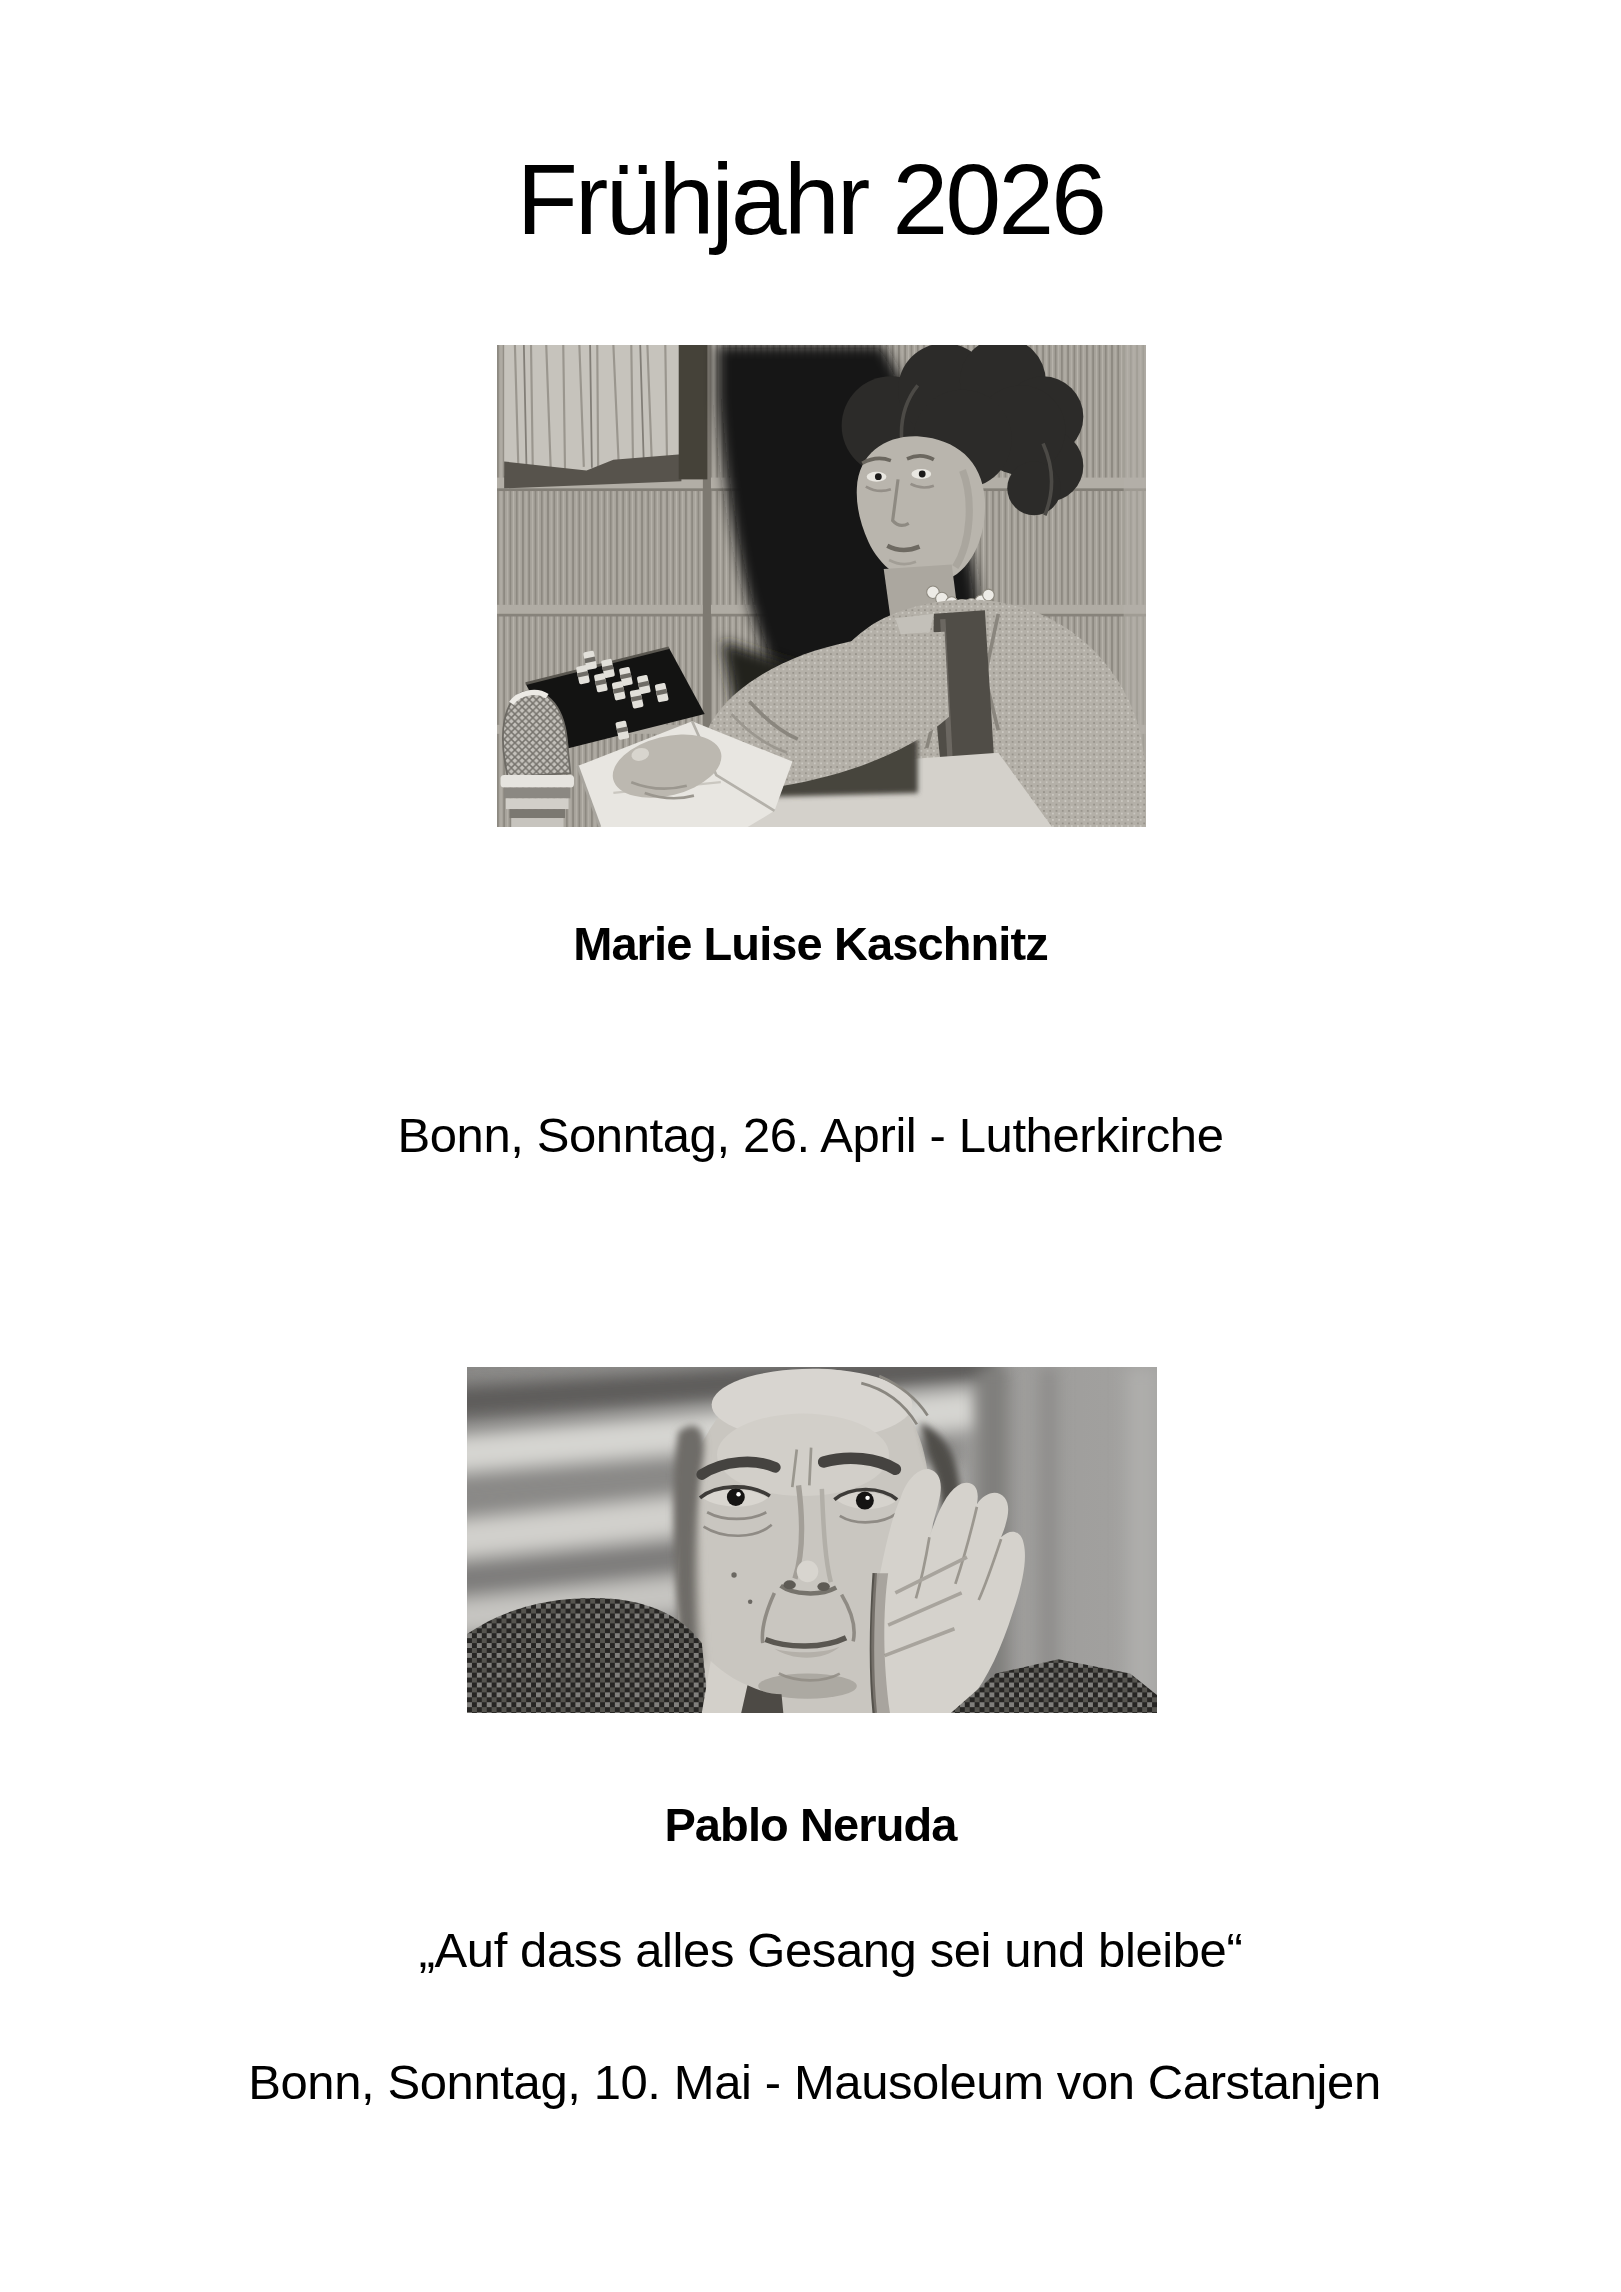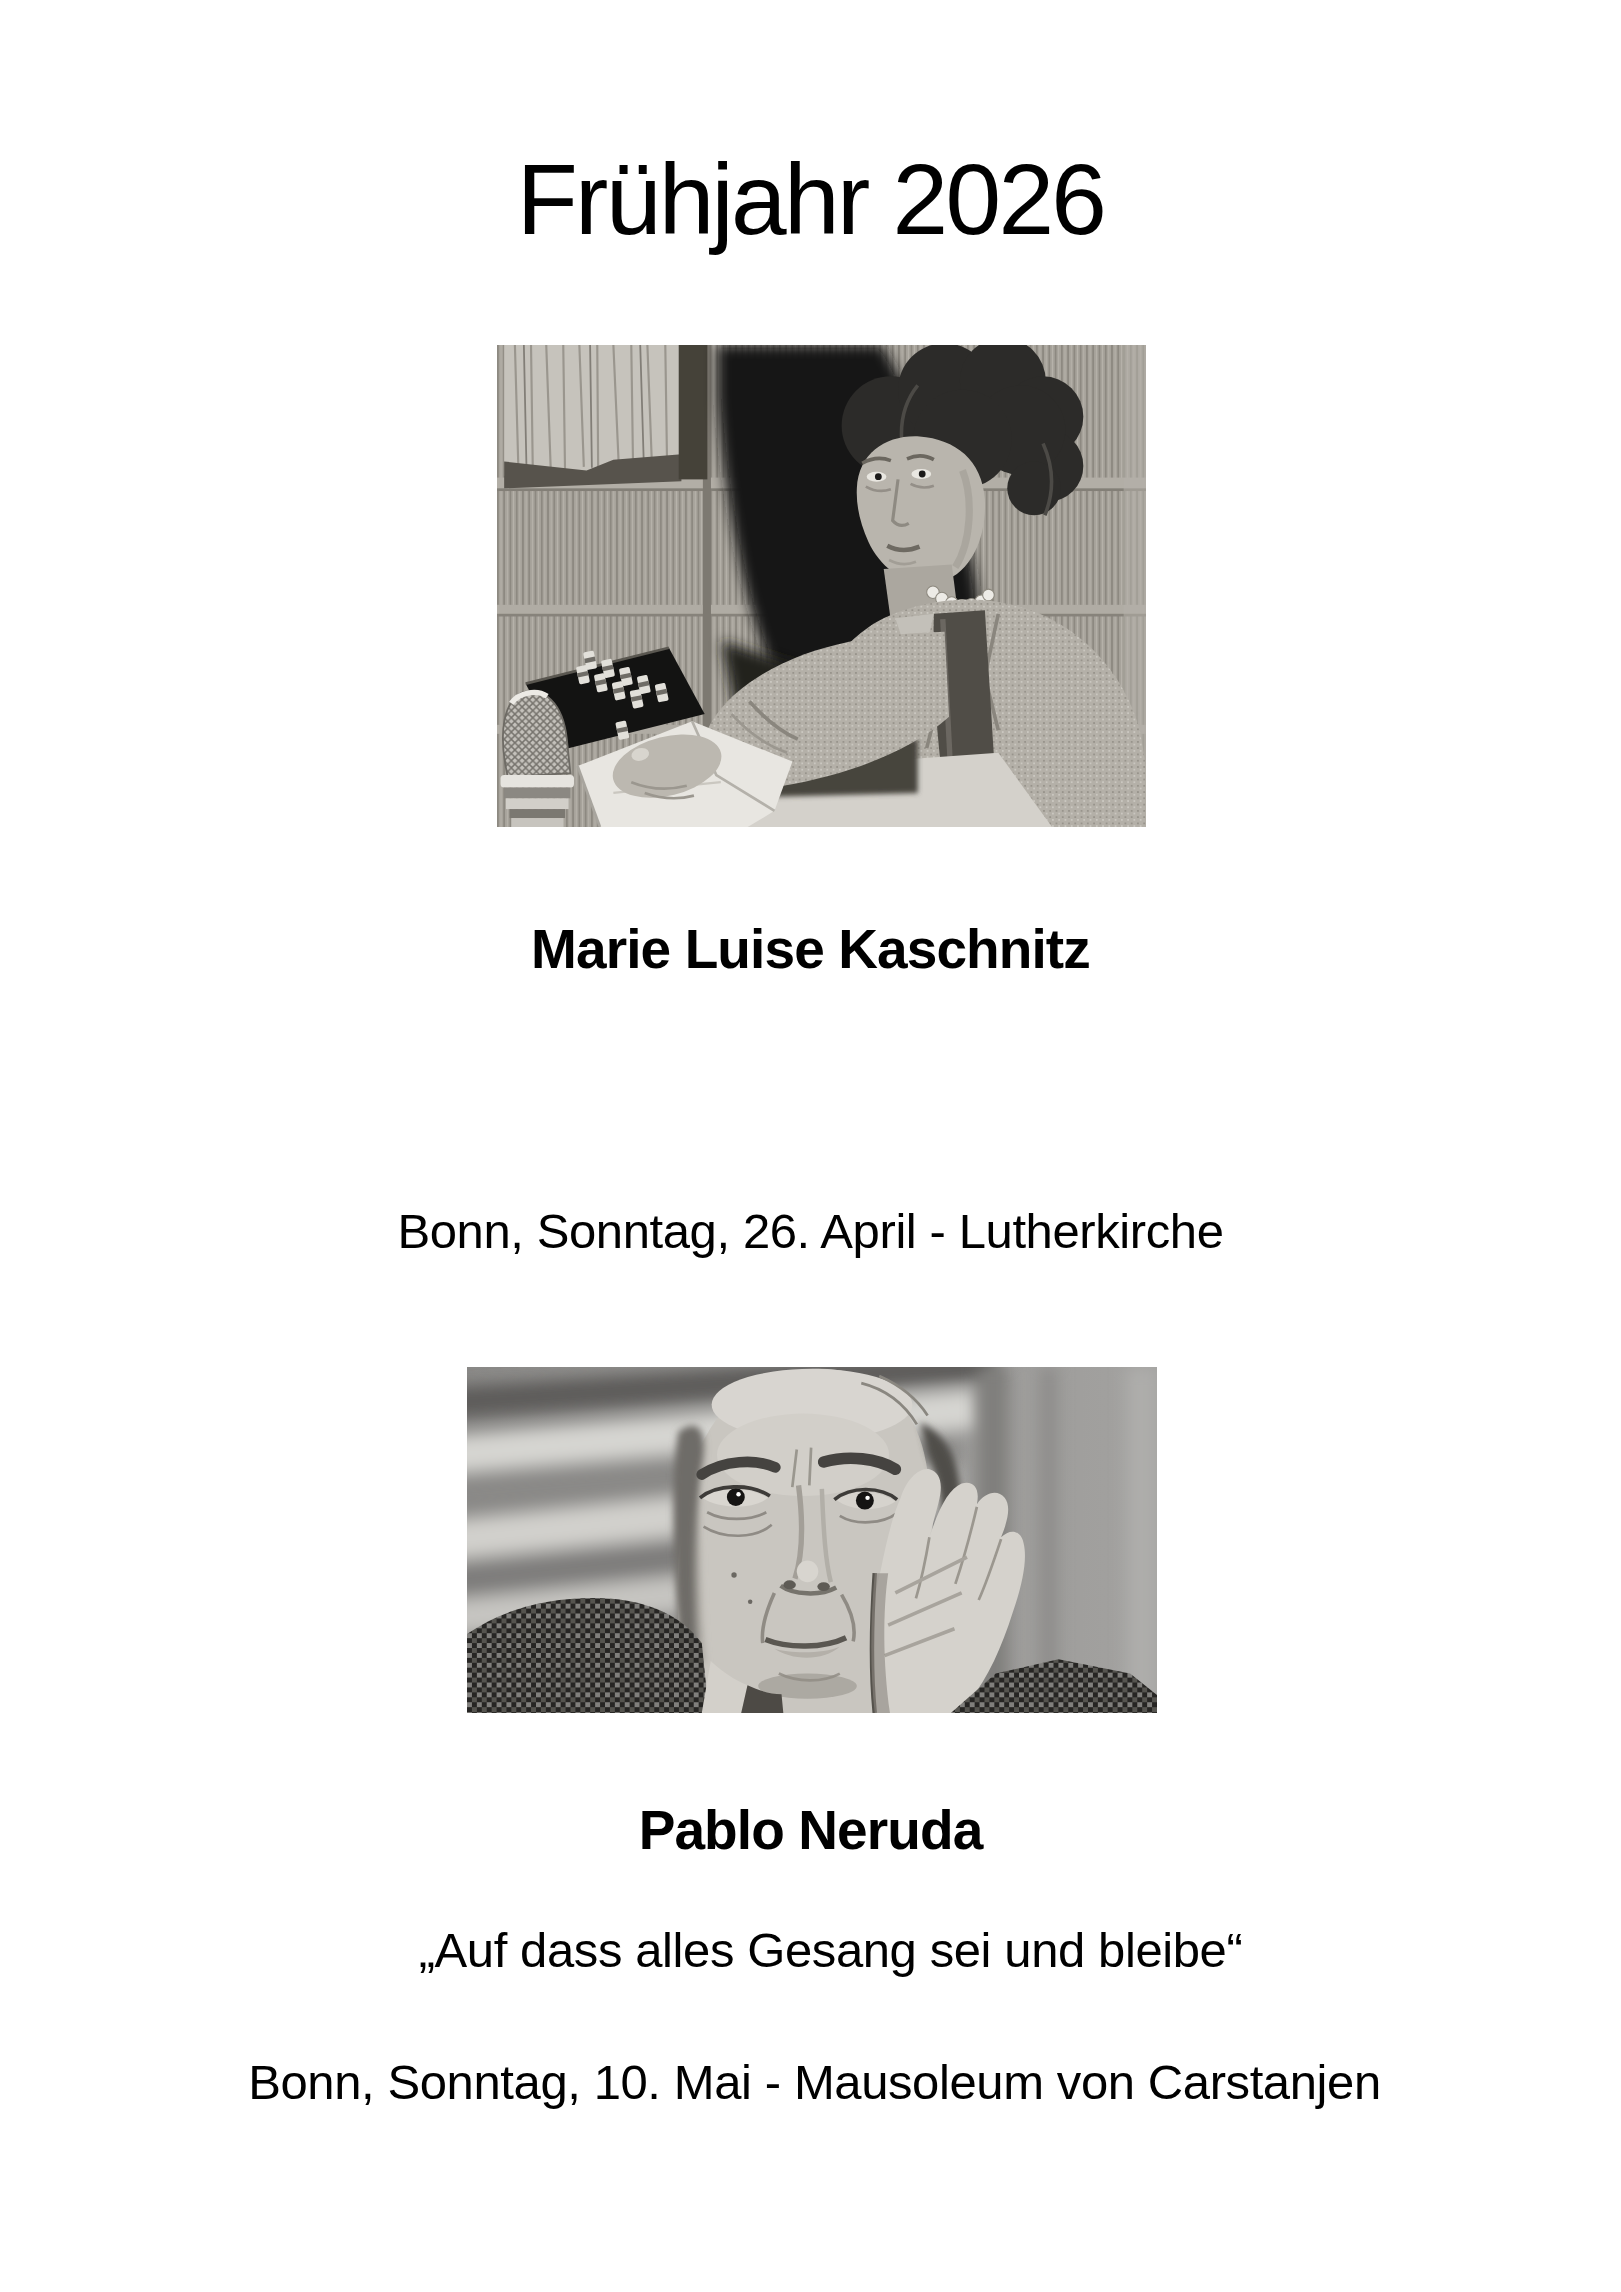--- a/index.html
+++ b/index.html
@@ -23,32 +23,32 @@
     white-space: nowrap;
     line-height: 1.2;
   }
   .title {
     top: 139px;
     font-size: 100px;
     font-weight: 400;
     letter-spacing: -2.7px;
   }
   .author {
-    font-size: 55px;
+    font-size: 47px;
     font-weight: 700;
     letter-spacing: -0.9px;
   }
   .line {
     font-size: 49px;
     font-weight: 400;
     letter-spacing: -0.4px;
   }
   #author-1 { top: 916px; }
   #quote-1  { top: 1042px; }
-  #venue-1  { top: 1202px; }
+  #venue-1  { top: 1106px; }
   #author-2 { top: 1797px; }
   #quote-2  { top: 1921px; padding-left: 40px; }
   #venue-2  { top: 2053px; padding-left: 8px; }
   .photo {
     position: absolute;
     margin: 0;
     padding: 0;
   }
   .photo svg { display: block; width: 100%; height: 100%; }
   .photo-1 { left: 497px; top: 345px; width: 649px; height: 482px; }

